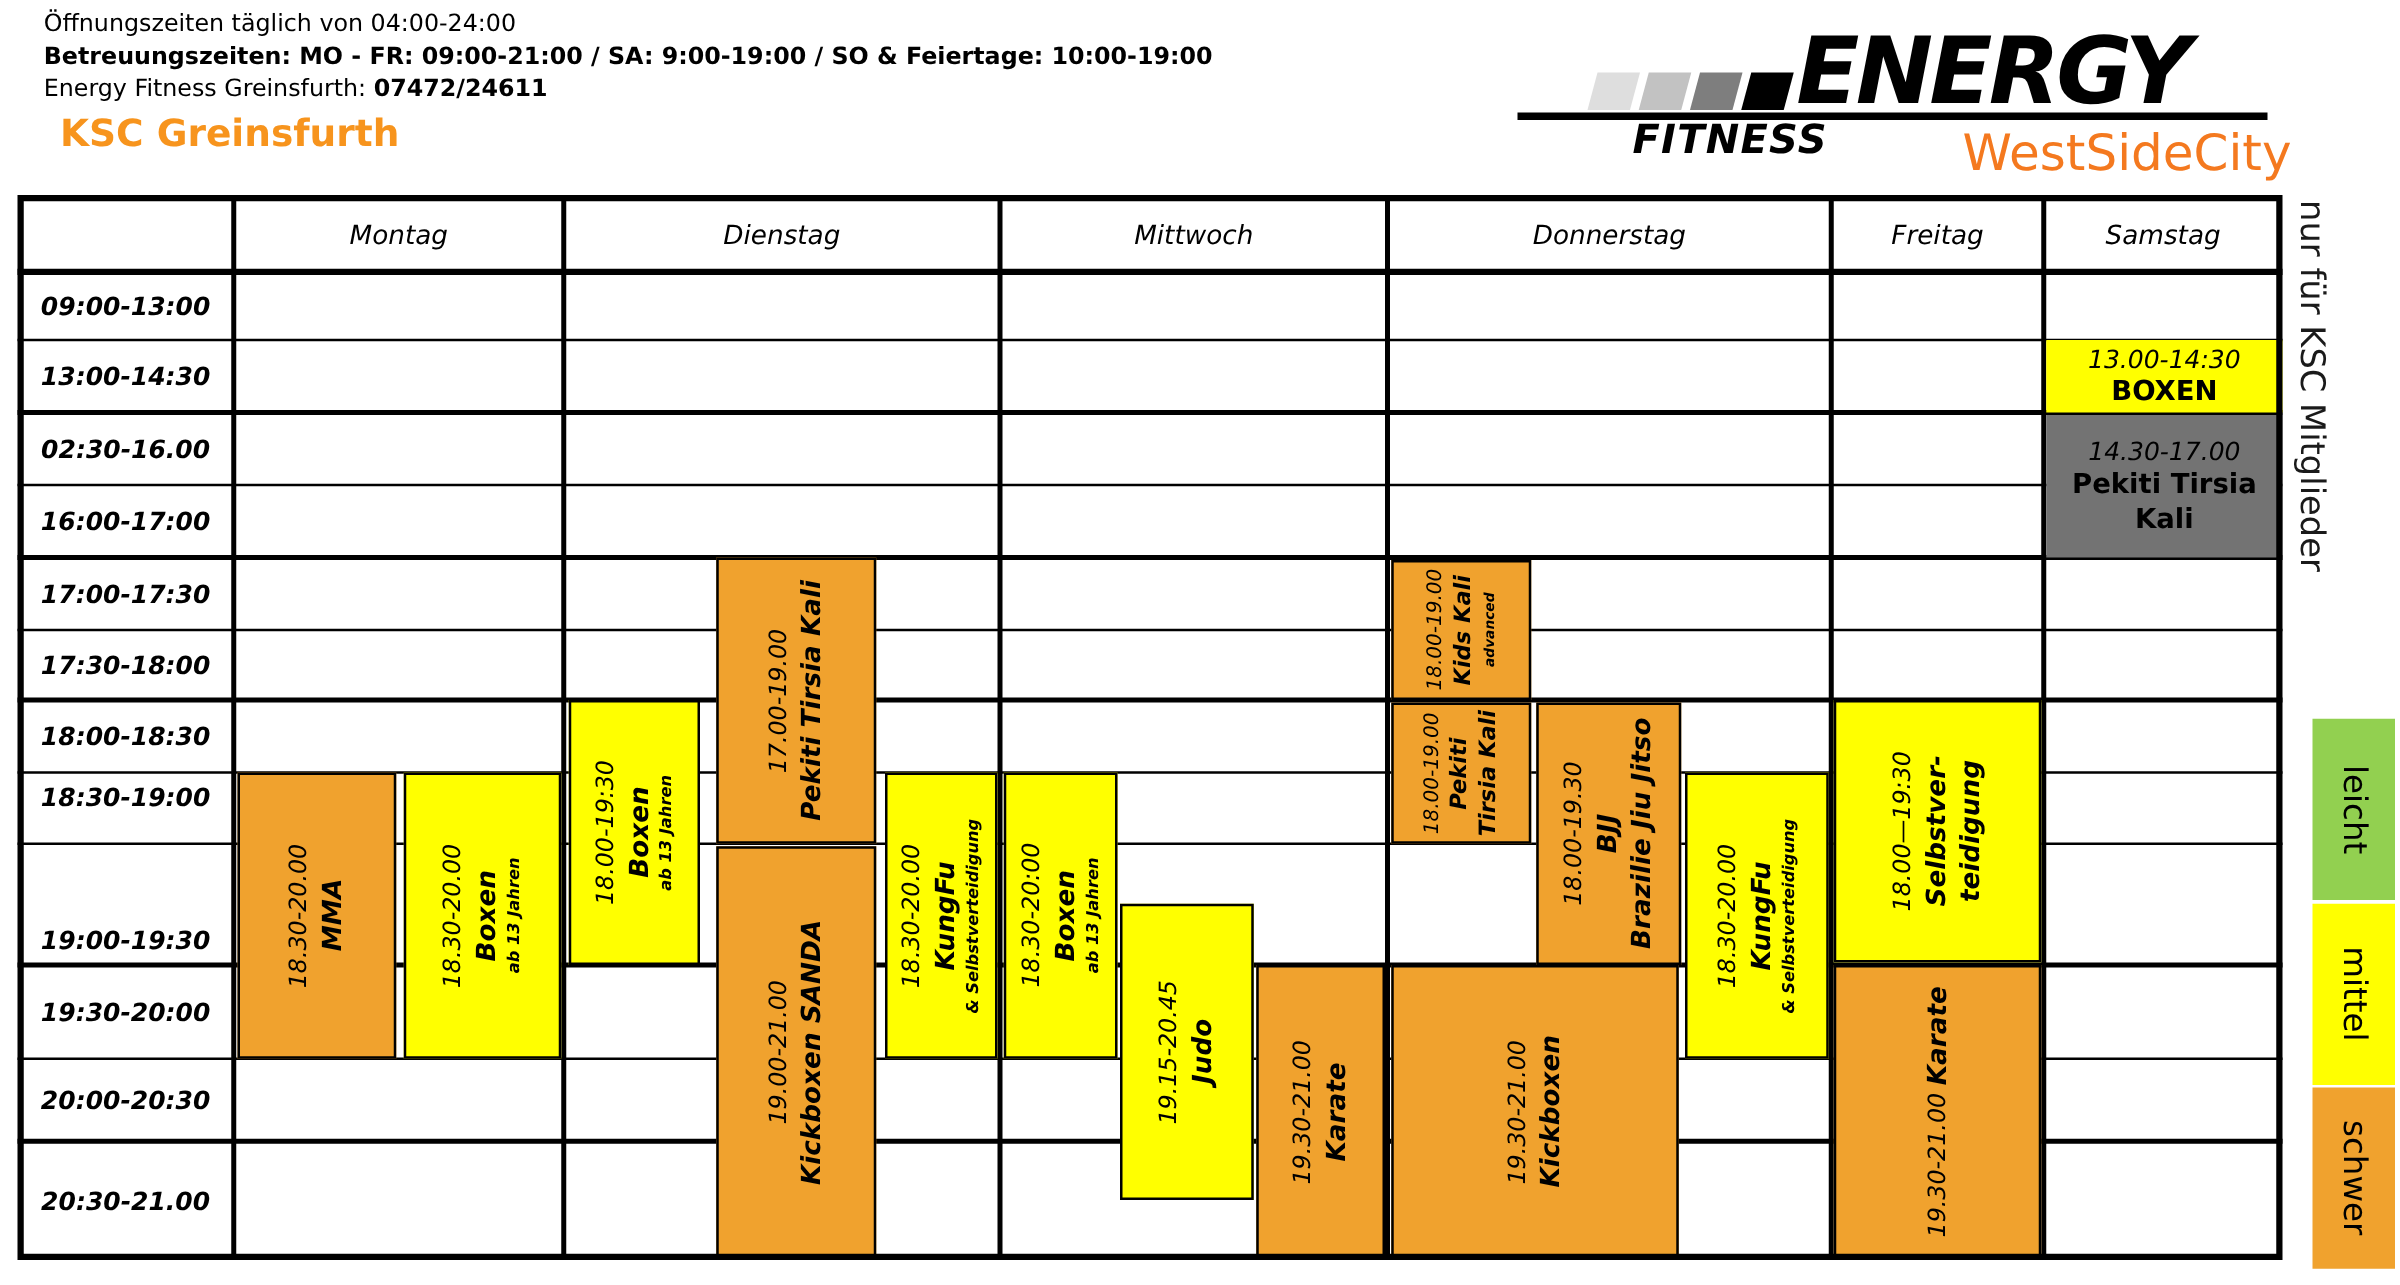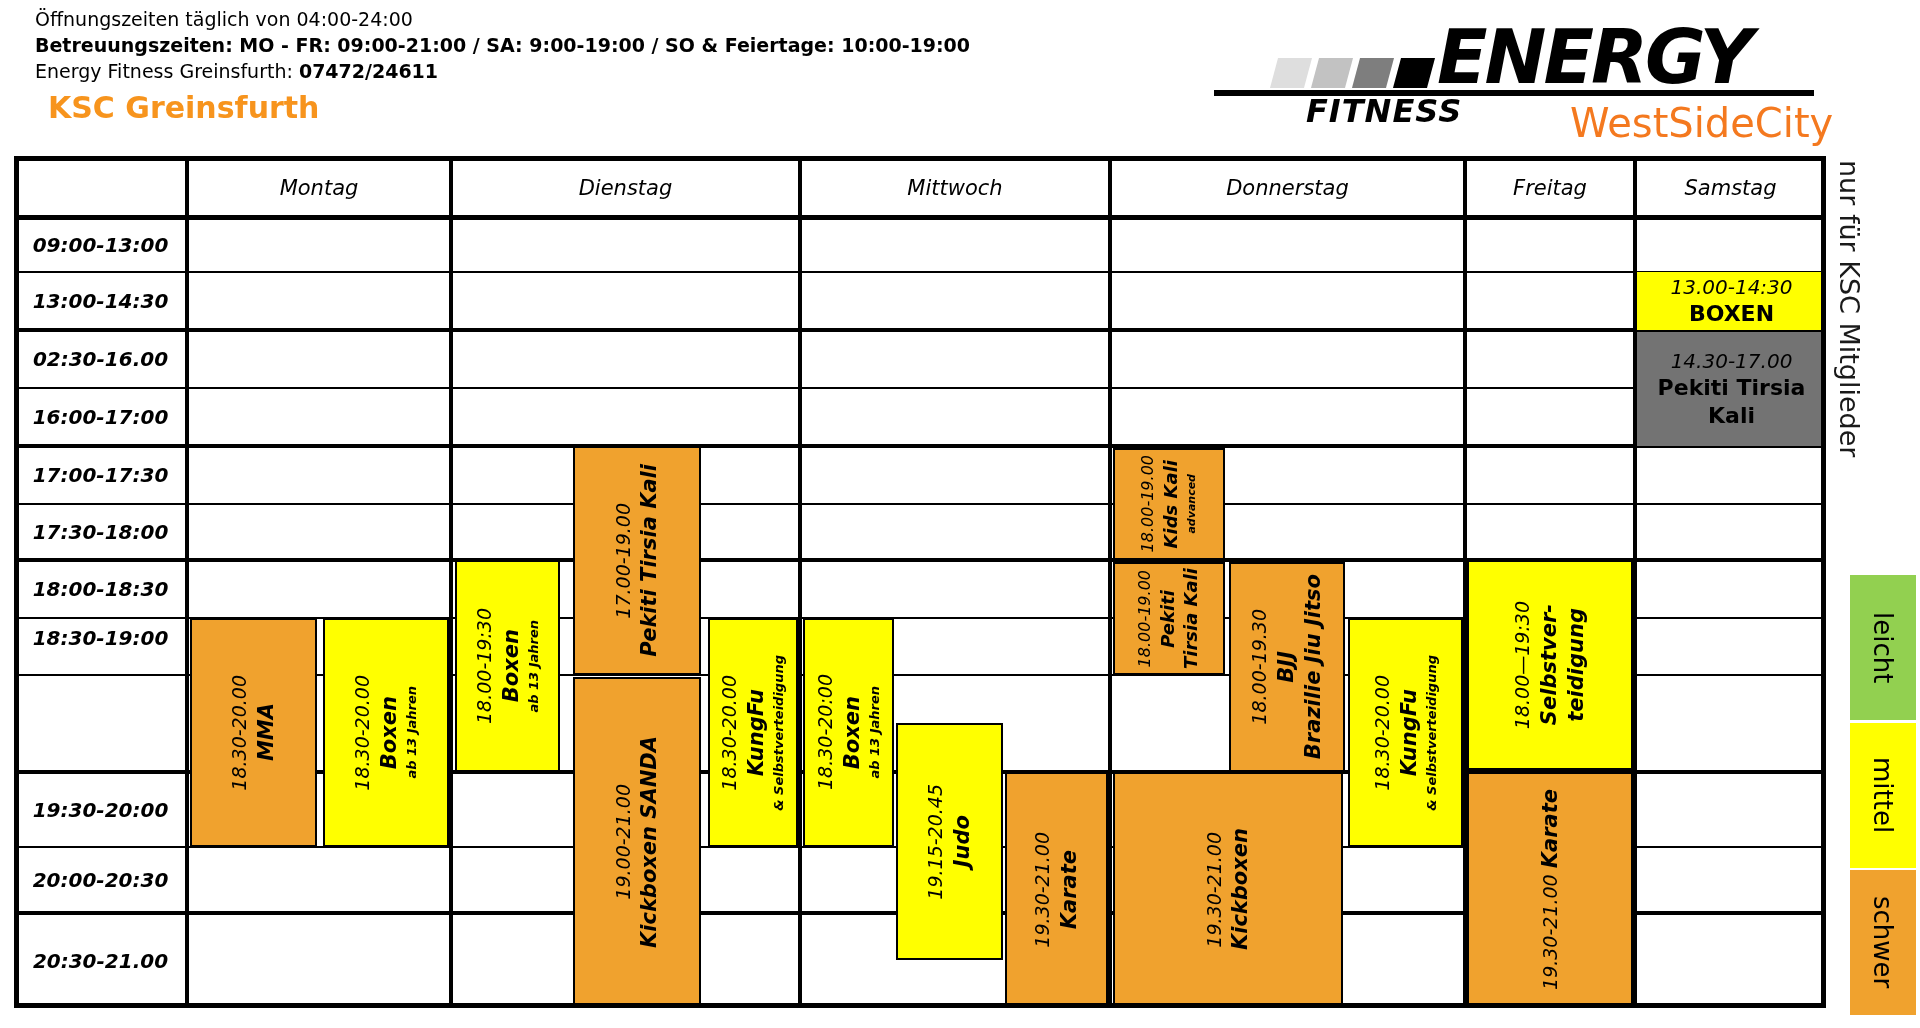--- a/index.html
+++ b/index.html
@@ -102,20 +102,21 @@
       <div class="dayhead" style="left: 1451px; width: 170px;">Freitag</div>
       <div class="dayhead" style="left: 1621px; width: 191px;">Samstag</div>
       <div class="timelabel" style="top: 61px; height: 55px;">09:00-13:00</div>
       <div class="timelabel" style="top: 116px; height: 58px;">13:00-14:30</div>
       <div class="timelabel" style="top: 174px; height: 58px;">02:30-16.00</div>
       <div class="timelabel" style="top: 232px; height: 58px;">16:00-17:00</div>
       <div class="timelabel" style="top: 290px; height: 58px;">17:00-17:30</div>
       <div class="timelabel" style="top: 348px; height: 56px;">17:30-18:00</div>
       <div class="timelabel" style="top: 404px; height: 58px;">18:00-18:30</div>
       <div class="timelabel" style="top: 444px; height: 75px;">18:30-19:00</div>
+      <div class="timelabel bottom" style="top: 519px; height: 97px;">19:00-19:30</div>
       <div class="timelabel" style="top: 616px; height: 75px;">19:30-20:00</div>
       <div class="timelabel" style="top: 691px; height: 66px; text-align: center;">20:00-20:30</div>
       <div class="timelabel" style="top: 757px; height: 95px;">20:30-21.00</div>
       <div class="block v" style="left: 176px; top: 462px; width: 127px; height: 229px; background: rgb(240, 162, 46);">
         <span class="vline s-time">18.30-20.00</span>
         <span class="vline s-name">MMA</span>
       </div>
       <div class="block v" style="left: 309px; top: 462px; width: 126px; height: 229px; background: rgb(255, 255, 0);">
         <span class="vline s-time">18.30-20.00</span>
         <span class="vline s-name">Boxen</span>

